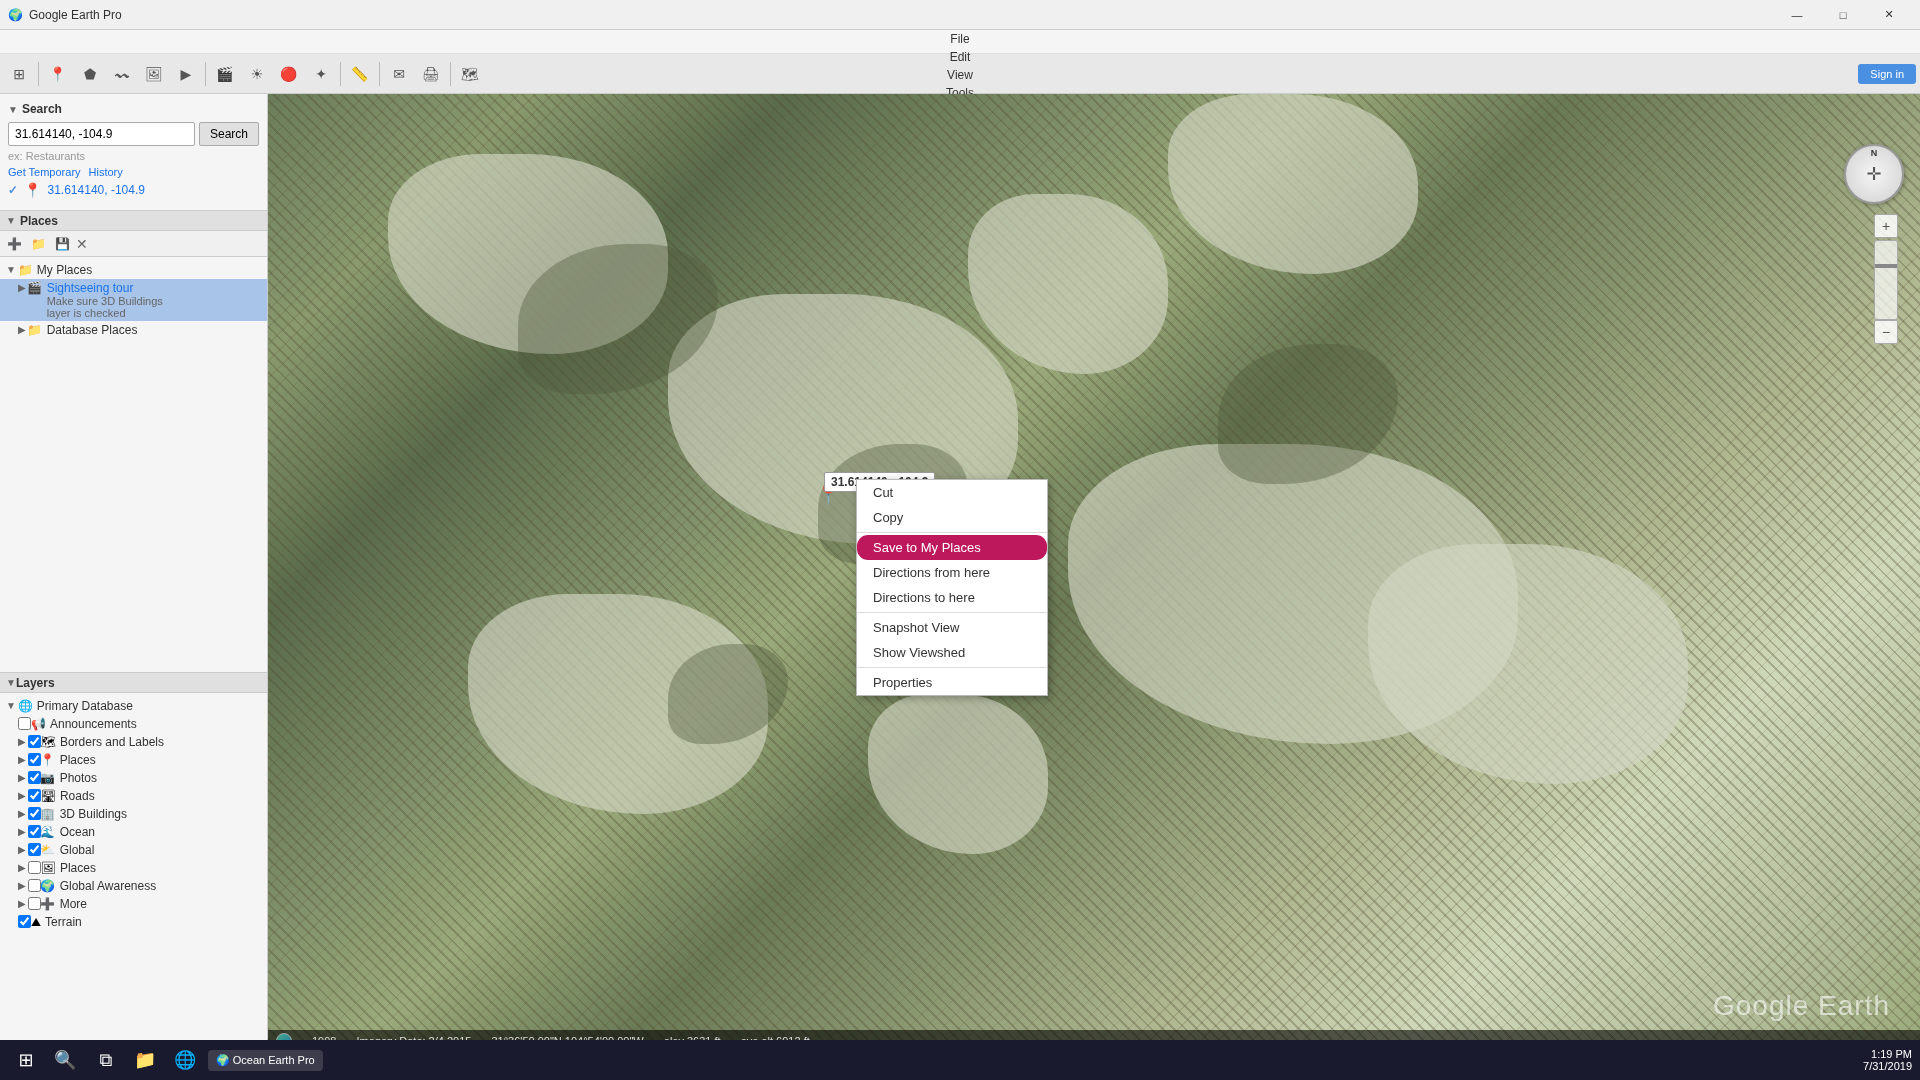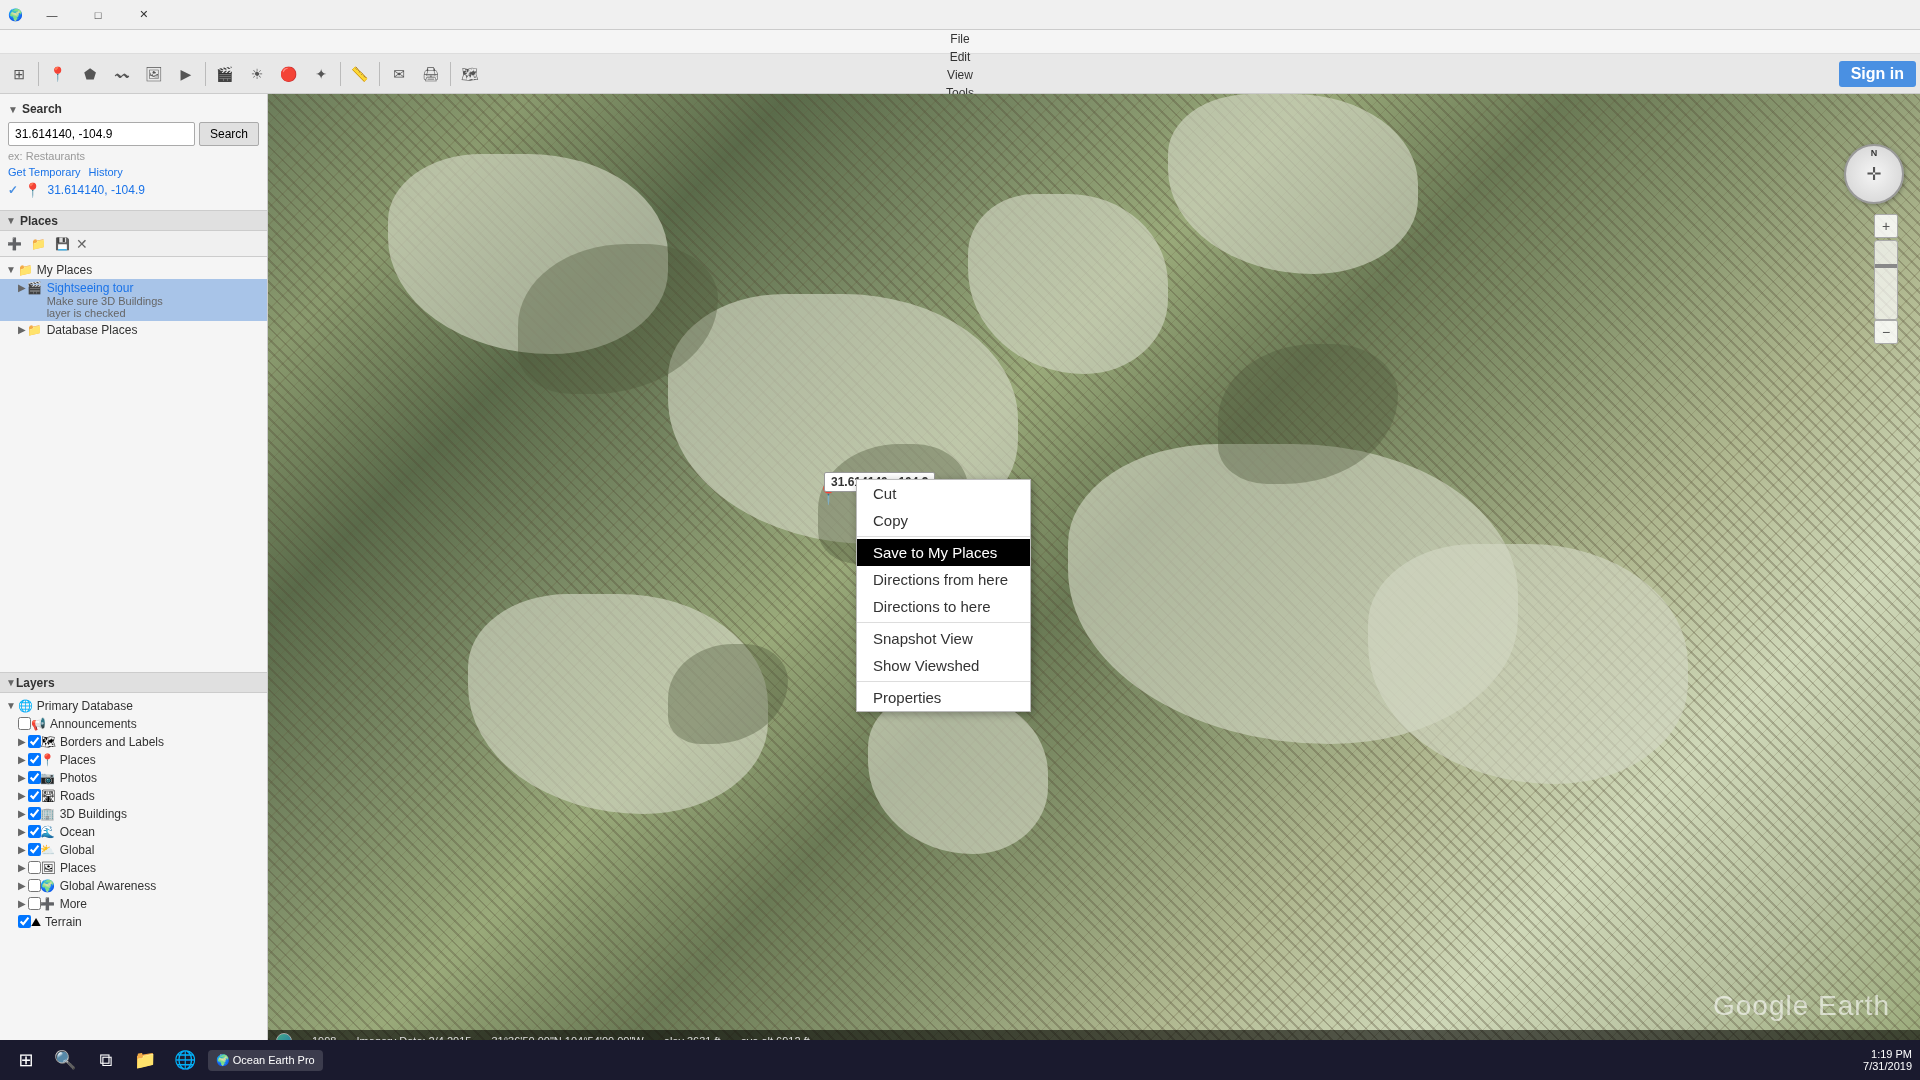--- a/index.html
+++ b/index.html
@@ -62,22 +62,21 @@
     }
     .toolbar-sep { width: 1px; height: 24px; background: #bbb; margin: 0 2px; }
     .sign-in-btn {
       margin-left: auto;
       padding: 4px 12px;
       background: #4a90e2;
       color: white;
       border: none;
       border-radius: 3px;
       cursor: pointer;
-      font-size: 16px;
-      font-weight: bold;
+      font-size: 11px;
     }
 
     
     #main {
       display: flex;
       height: calc(1080px - 30px - 24px - 40px - 28px);
     }
 
     
     #left-panel {
@@ -264,30 +263,30 @@
     }
 
     
     #context-menu {
       position: absolute;
       top: 385px;
       left: 588px;
       background: white;
       border: 1px solid #bbb;
       box-shadow: 2px 2px 8px rgba(0,0,0,0.3);
-      width: 175px;
+      width: 192px;
       z-index: 100;
-      font-size: 15px;
+      font-size: 13px;
     }
     .ctx-item {
       padding: 5px 16px;
       cursor: pointer;
       color: #333;
     }
-    .ctx-item.highlighted { background: #000000; color: white; }
+    .ctx-item.highlighted { background: #be185d; color: white; border-radius: 11px; }
     .ctx-sep { height: 1px; background: #ddd; margin: 2px 0; }
 
     
     #coord-label {
       position: absolute;
       top: 378px;
       left: 556px;
       background: white;
       border: 1px solid #999;
       padding: 2px 6px;
@@ -419,20 +418,21 @@
       position: absolute;
       border-radius: 60% 40% 70% 30%;
       background: rgba(80, 90, 60, 0.4);
     }
   </style>
 </head>
 <body>
 
 <div id="titlebar">
   <span style="margin-right:6px;">🌍</span>
+  <span class="title">Google Earth Pro</span>
   <div class="win-controls">
     <button class="win-btn">—</button>
     <button class="win-btn">□</button>
     <button class="win-btn close">✕</button>
   </div>
 </div>
 
 <div id="menubar">
   <span class="menu-item">File</span>
   <span class="menu-item">Edit</span>

